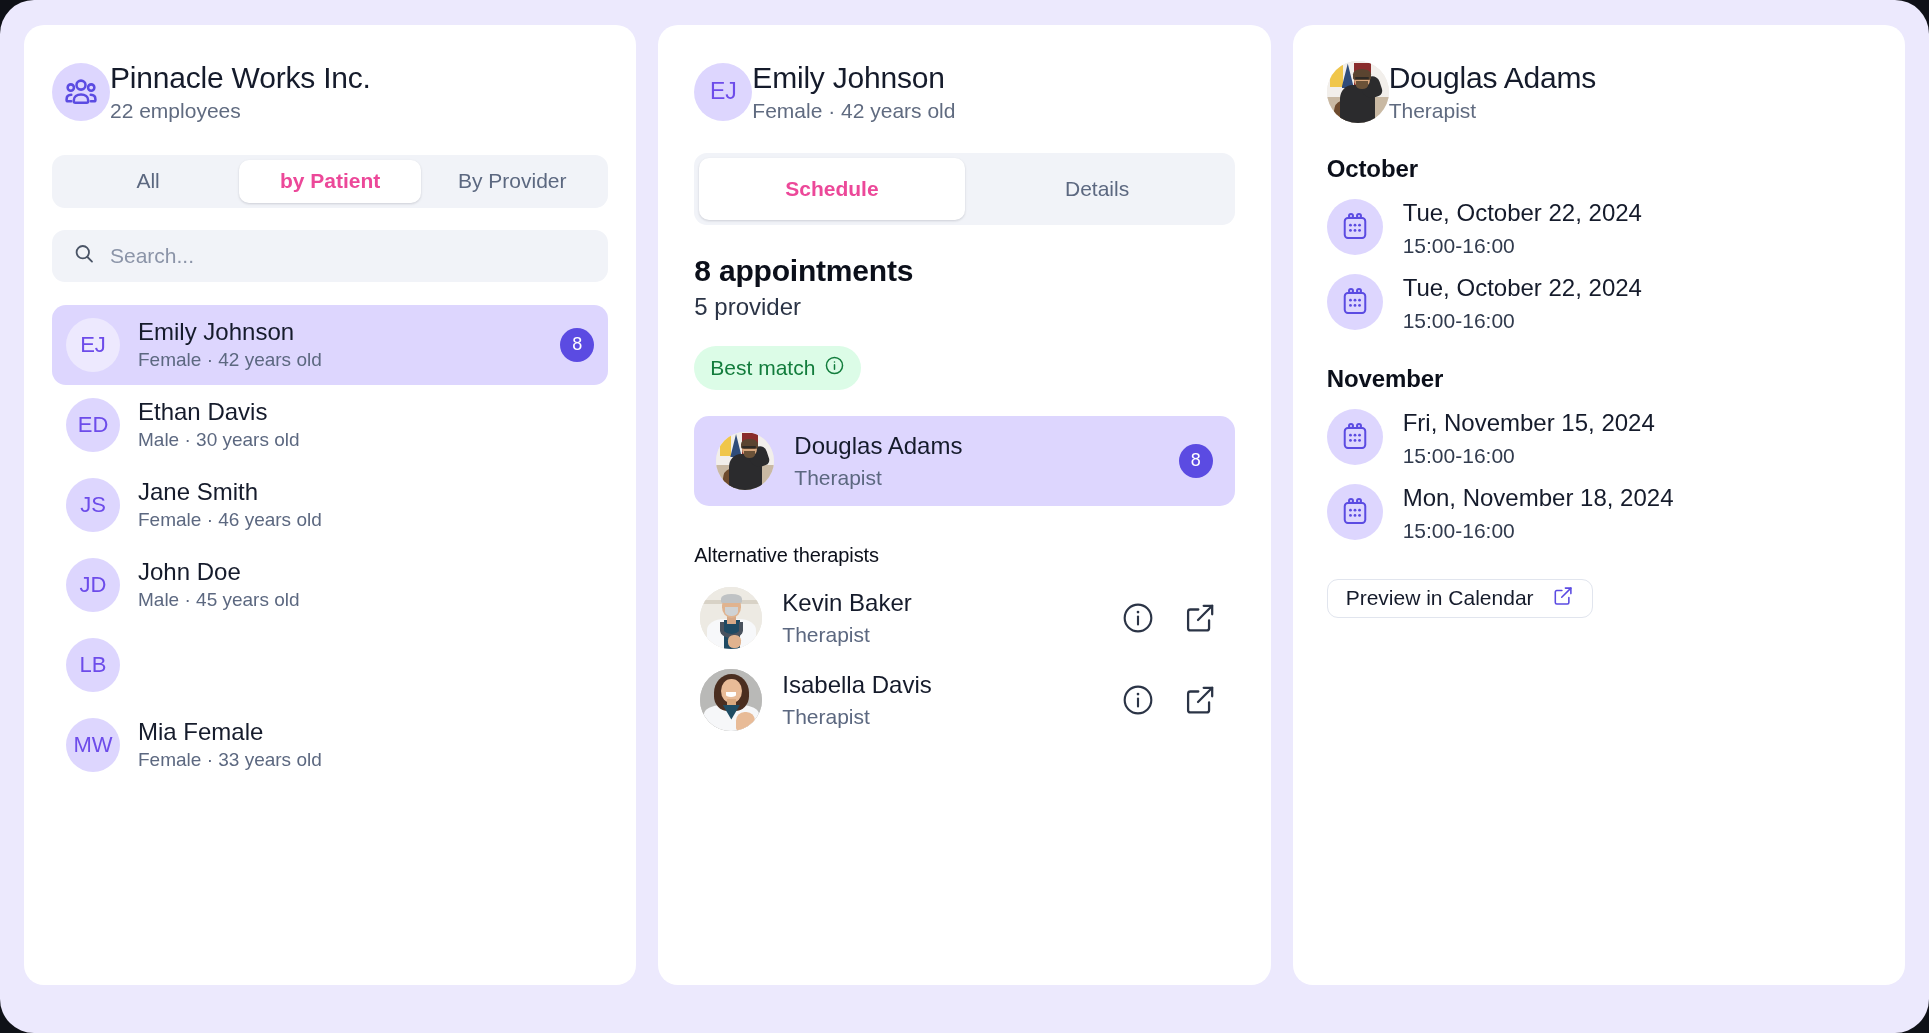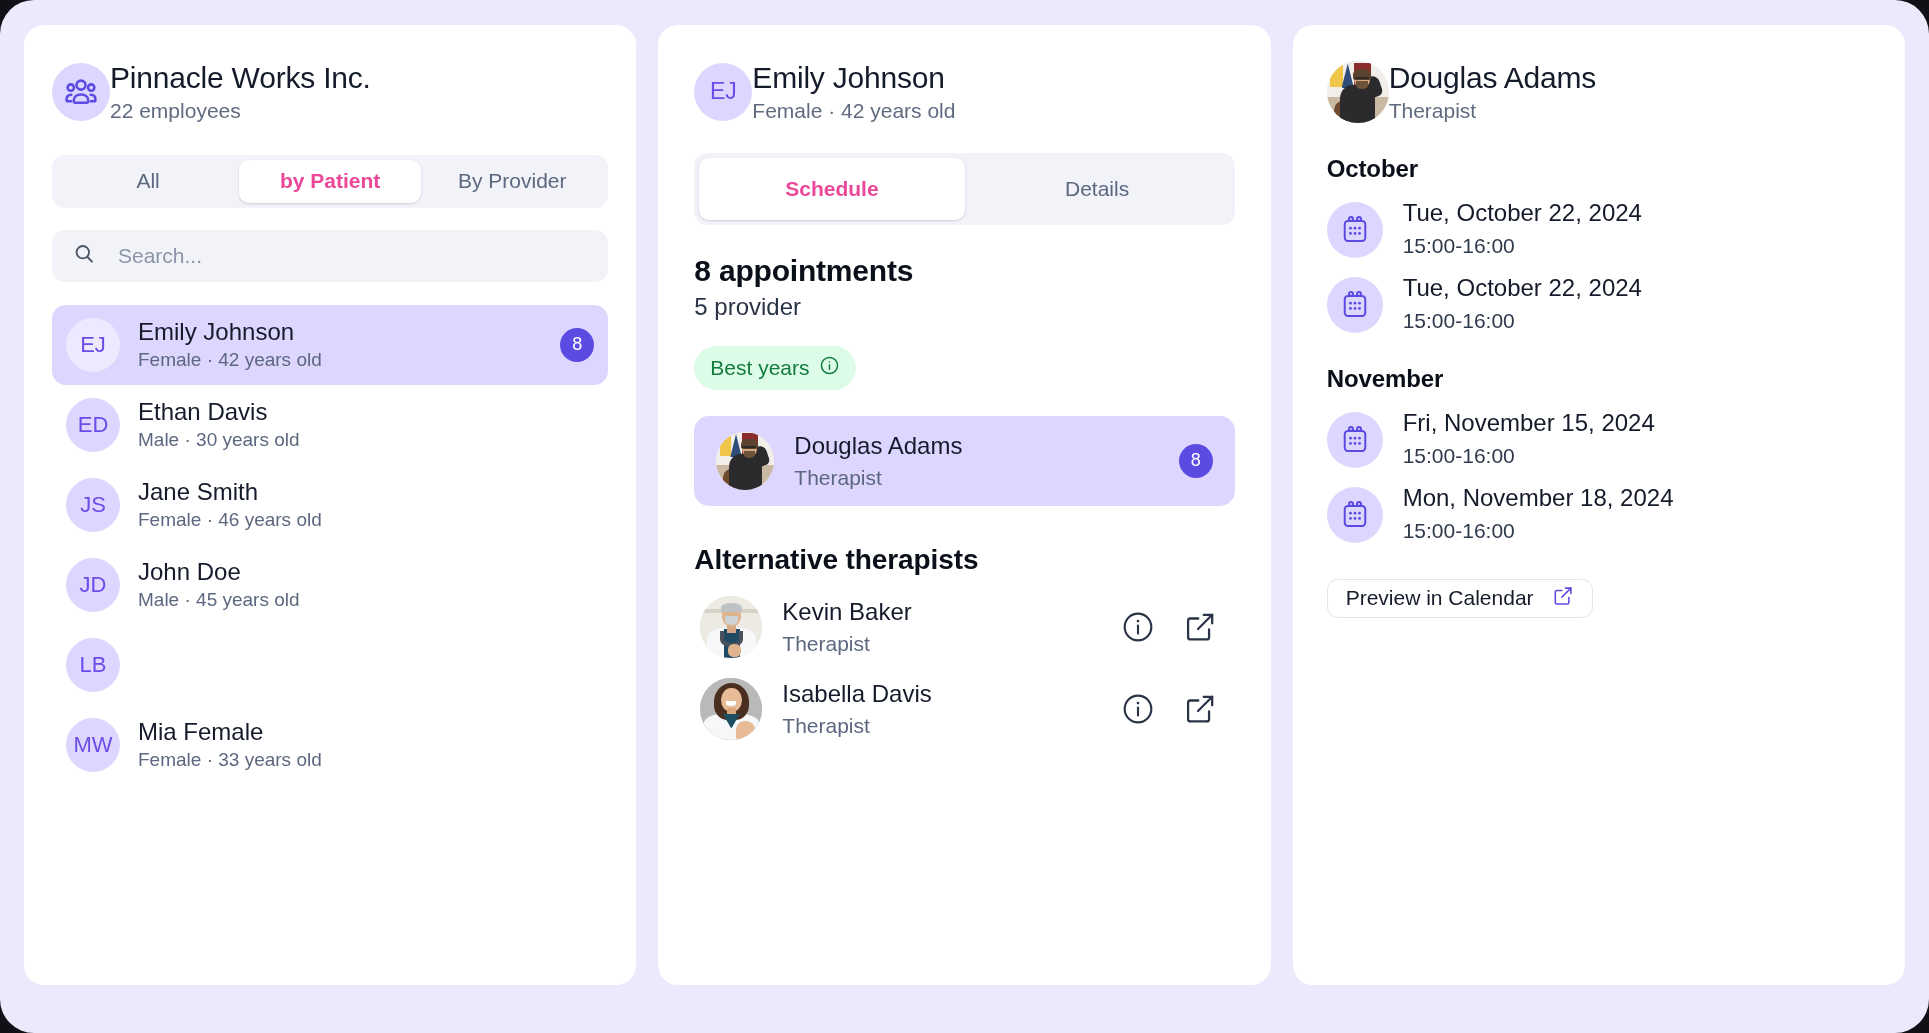--- a/index.html
+++ b/index.html
@@ -114,21 +114,21 @@
   }
 
   .search {
     margin-top: 22px;
     height: 52px;
     background: #F1F3F8;
     border-radius: 13px;
     display: flex;
     align-items: center;
     padding: 0 20px;
-    gap: 22px;
+    gap: 14px;
     cursor: text;
   }
   .search input {
     border: 0; outline: 0; background: transparent;
     font-family: inherit;
     font-size: 21px;
     color: #151B2B;
     width: 100%;
   }
   .search input::placeholder { color: #8B94A8; }
@@ -209,22 +209,22 @@
     gap: 20px;
     padding: 15px 22px;
     cursor: pointer;
   }
   .prov-card .av { width: 58px; height: 58px; }
   .prov-name { font-size: 24px; color: #151B2B; line-height: 1.25; }
   .prov-role { font-size: 21px; color: #5C6880; line-height: 1.25; margin-top: 2px; }
 
   .alt-title {
     margin-top: 38px;
-    font-size: 28px;
-    font-weight: 700;
+    font-size: 20px;
+    font-weight: 400;
     color: #0B0F1A;
     letter-spacing: -0.1px;
   }
   .alt-list { margin-top: 20px; display: flex; flex-direction: column; gap: 20px; }
   .alt-row { display: flex; align-items: center; gap: 20px; padding: 0 6px; cursor: pointer; }
   .alt-row .av { width: 62px; height: 62px; }
   .alt-actions { margin-left: auto; display: flex; align-items: center; gap: 28px; padding-right: 12px; }
   .icon-btn { cursor: pointer; display: flex; align-items: center; justify-content: center; }
 
   
@@ -233,21 +233,21 @@
   #right-panel .hdr .av { width: 62px; height: 62px; }
 
   .month-title {
     margin-top: 32px;
     font-size: 24px;
     font-weight: 700;
     color: #0B0F1A;
     letter-spacing: -0.1px;
   }
   .appt-list { margin-top: 16px; display: flex; flex-direction: column; gap: 16px; }
-  .appt-row { display: flex; align-items: flex-end; gap: 20px; cursor: pointer; }
+  .appt-row { display: flex; align-items: flex-start; gap: 20px; cursor: pointer; }
   .cal-icon {
     width: 56px; height: 56px;
     border-radius: 50%;
     background: #DDD6FE;
     display: flex; align-items: center; justify-content: center;
     flex: 0 0 auto;
   }
   .appt-date { font-size: 24px; color: #151B2B; line-height: 1.2; white-space: nowrap; }
   .appt-time { font-size: 21px; color: #303A4D; line-height: 1.2; margin-top: 3px; }
 
@@ -417,21 +417,21 @@
           <div class="seg-item active">Schedule</div>
           <div class="seg-item">Details</div>
         </div>
 
         <div class="count-block">
           <div class="count-main">8 appointments</div>
           <div class="count-sub">5 provider</div>
         </div>
 
         <div class="bestmatch">
-          <span>Best years</span>
+          <span>Best match</span>
           <span>
             <svg width="21" height="21" viewBox="0 0 24 24" fill="none" stroke="#127C3C" stroke-width="1.7" stroke-linecap="round">
               <circle cx="12" cy="12" r="9.2"></circle>
               <line x1="12" y1="11" x2="12" y2="16.4"></line>
               <circle cx="12" cy="7.9" r="0.9" fill="#127C3C" stroke="none"></circle>
             </svg>
           </span>
         </div>
 
         <div class="prov-card">

